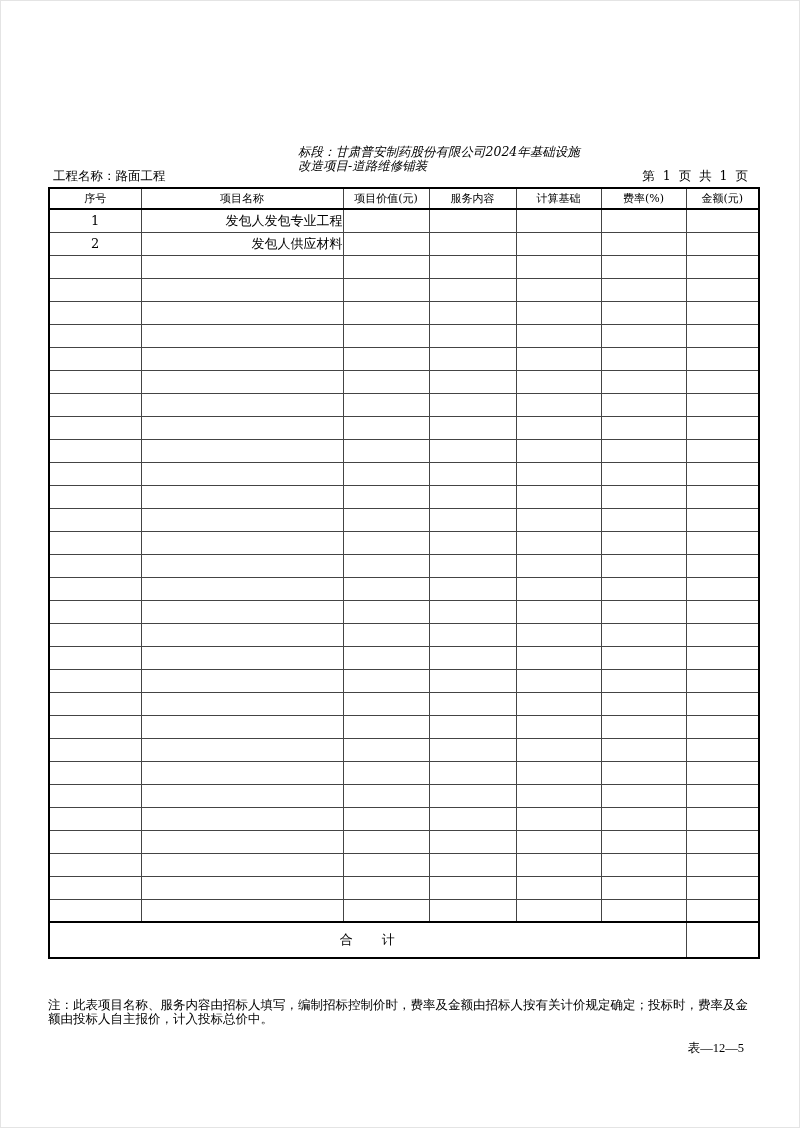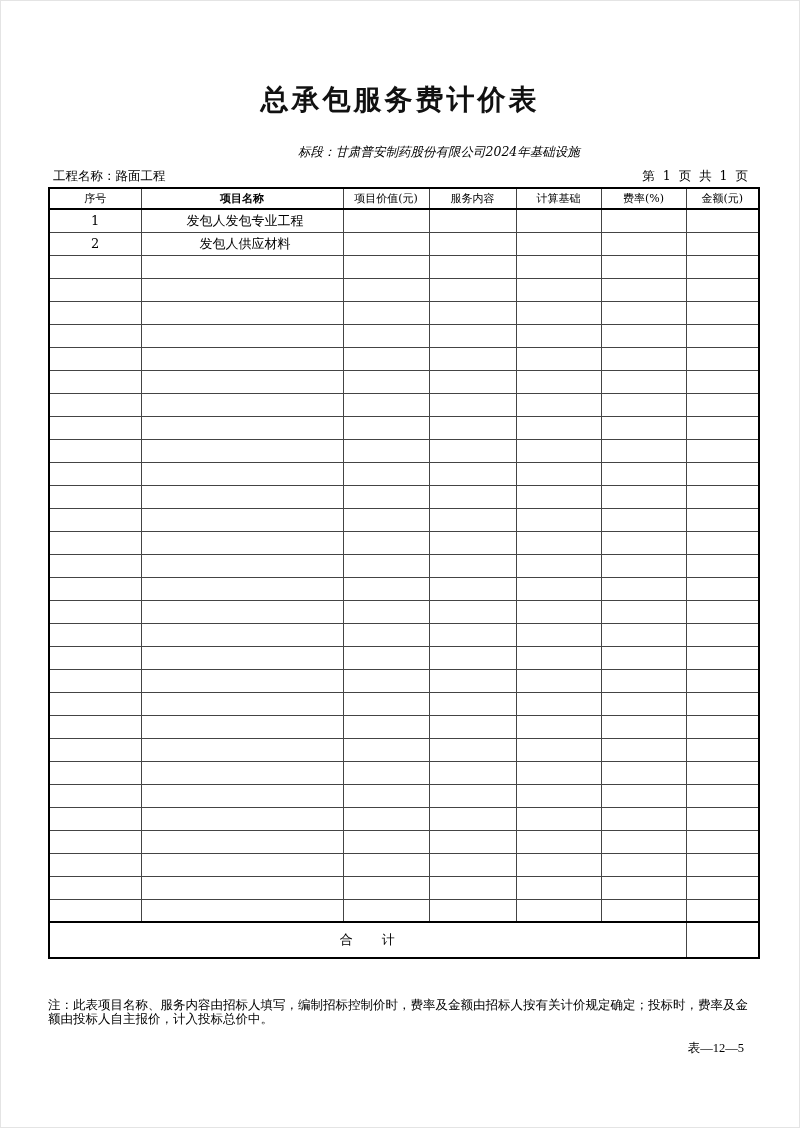--- a/index.html
+++ b/index.html
@@ -72,27 +72,27 @@
     vertical-align: middle;
     overflow: hidden;
     white-space: nowrap;
     font-weight: normal;
     padding: 0;
   }
   .fee-table thead tr { height: 21px; }
   .fee-table thead th { border-bottom: 2px solid #000; font-size: 11px; }
   .fee-table tbody tr { height: 23px; }
   .fee-table th:nth-child(1) { width: 92px; }
-  .fee-table th:nth-child(2) { width: 202px; font-weight: bold; }
+  .fee-table th:nth-child(2) { width: 202px; }
   .fee-table th:nth-child(3) { width: 86px; }
   .fee-table th:nth-child(4) { width: 87px; }
   .fee-table th:nth-child(5) { width: 85px; }
   .fee-table th:nth-child(6) { width: 85px; }
   .fee-table th:nth-child(7) { width: 73px; }
-  .fee-table td.col-name { text-align: center; padding-left: 6px; }
+  .fee-table td.col-name { text-align: right; padding-left: 6px; }
   .fee-table tr.total-row { height: 36px; margin-top: 10px; }
   .fee-table tr.total-row td { border-top: 2px solid #000; }
   .fee-table tr.total-row td.total-label-cell { letter-spacing: 1px; }
   .note {
     position: absolute;
     left: 47px;
     top: 997px;
     width: 708px;
     font-size: 12.5px;
     line-height: 14px;
@@ -104,26 +104,26 @@
     top: 1039px;
     font-size: 12.5px;
     font-family: Liberation Serif, serif;
   }
 </style>
 </head>
 <body>
 
 <div class="page">
 
-  <div class="doc-title">总承包服务费计价表</div>
 
   <div class="header-info">
     <div class="project-name">工程名称：路面工程</div>
     <div class="section-block">
       <div>标段：甘肃普安制药股份有限公司2024年基础设施</div>
+      <div>改造项目-道路维修铺装</div>
     </div>
     <div class="page-info">第  1  页  共  1  页</div>
   </div>
 
   <table class="fee-table">
     <thead>
       <tr id="header-row">
           <th>序号</th>
           <th>项目名称</th>
           <th>项目价值(元)</th>

